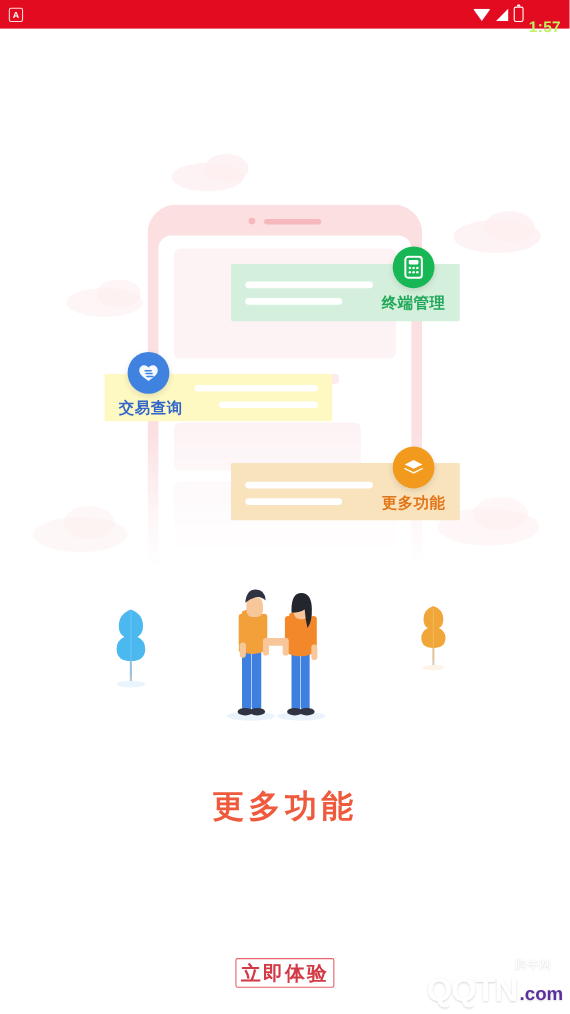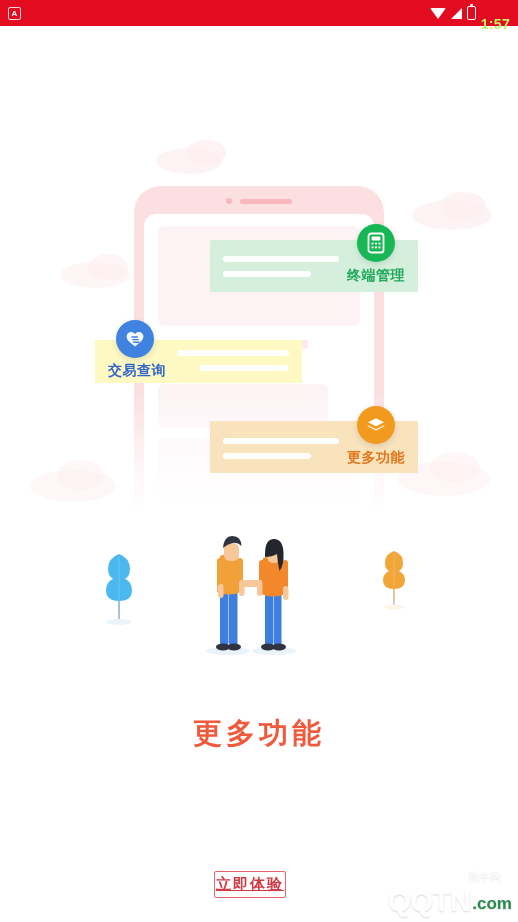--- a/index.html
+++ b/index.html
@@ -181,47 +181,46 @@
     text-align:center;
     font-size:17px;
     color:#8a8a8a;
     letter-spacing:1px;
   }
 
   
   #cta-button {
     position:absolute;
     left:214px; top:871px;
-    width:72px; height:27px;
+    width:90px; height:27px;
     background:#ffffff;
     border:1px solid #e8636a;
     border-radius:2px;
     color:#d23a46;
-    font-size:15px; font-weight:bold;
+    font-size:18px; font-weight:bold;
     letter-spacing:2px;
     display:flex; align-items:center; justify-content:center;
     cursor:pointer;
-    text-decoration:underline;
   }
 
   
   #watermark {
     position:absolute; right:6px; bottom:8px;
     display:flex; align-items:flex-end; gap:2px;
     opacity:.92;
     pointer-events:none;
   }
   .wm-text {
     font-size:30px; font-weight:bold;
     color:#ffffff;
     text-shadow:0 1px 2px rgba(0,0,0,.18);
     letter-spacing:-1px;
     line-height:.9;
   }
-  .wm-com { font-size:17px; font-weight:bold; color:#15803d; text-shadow:0 1px 2px rgba(0,0,0,.18); }
+  .wm-com { font-size:17px; font-weight:bold; color:#4c1d95; text-shadow:0 1px 2px rgba(0,0,0,.18); }
   .wm-cn {
     position:absolute; right:6px; top:-2px;
     font-size:11px; color:#ffffff;
     border:1px solid rgba(255,255,255,.9);
     border-radius:8px; padding:0 4px;
     text-shadow:0 1px 2px rgba(0,0,0,.18);
   }
 </style>
 </head>
 <body>

